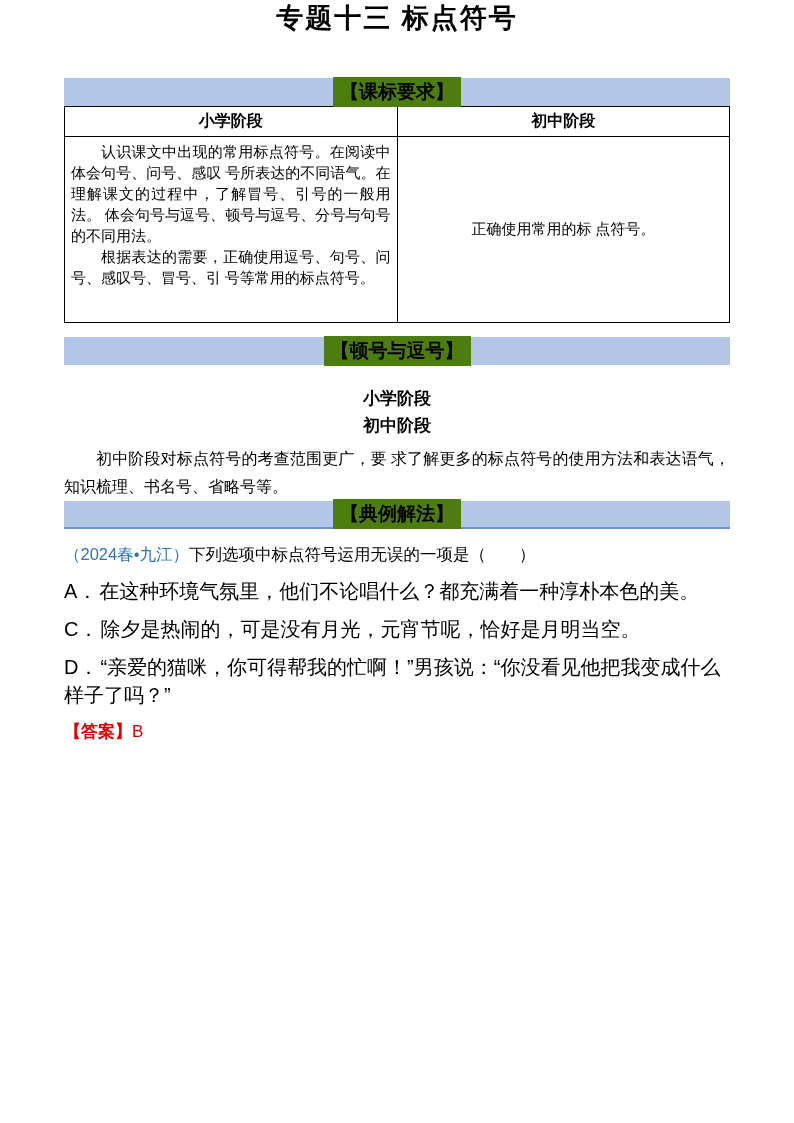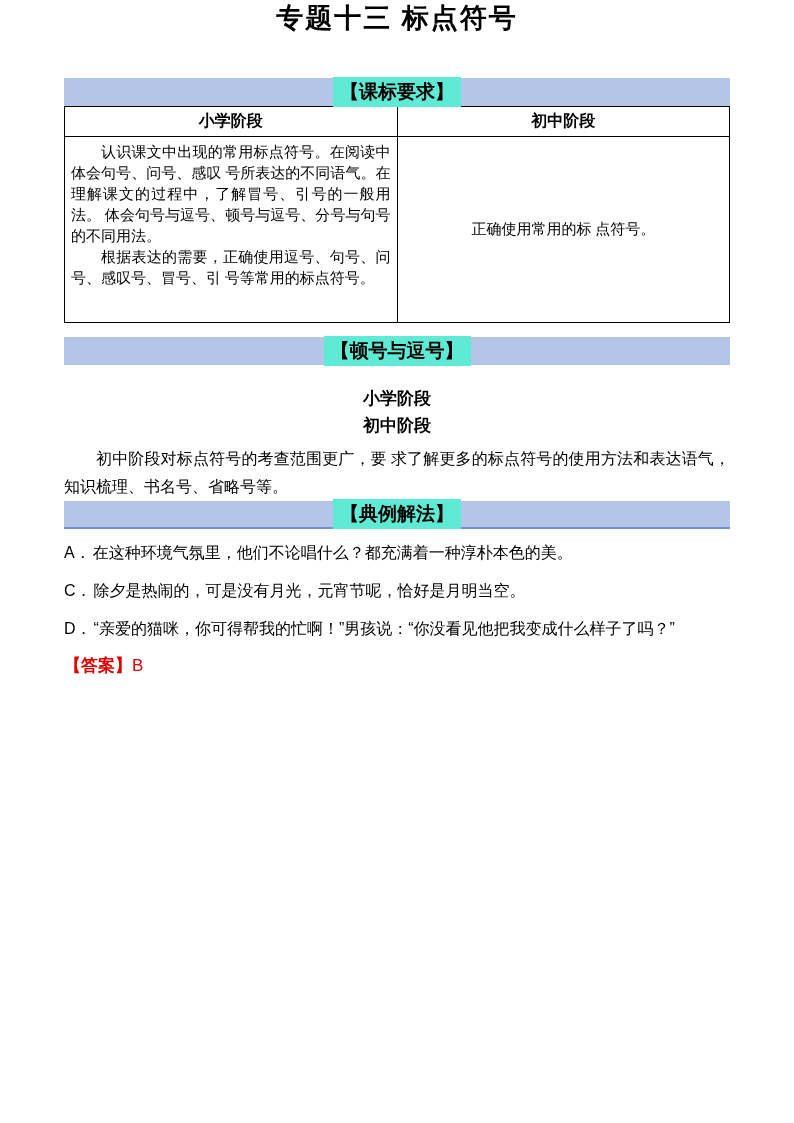--- a/index.html
+++ b/index.html
@@ -14,21 +14,21 @@
     margin: 0; text-align: center;
     font-size: 27px; font-weight: bold; letter-spacing: 2px;
     font-family: "Liberation Sans", sans-serif;
   }
 
   .banner {
     height: 28px; background: #B4C6E7;
     display: flex; align-items: center; justify-content: center;
   }
   .banner-label {
-    background: #5eead4; font-weight: bold; font-size: 19px;
+    background: #4d7c0f; font-weight: bold; font-size: 19px;
     line-height: 26px; padding: 2px 7px;
     font-family: "Liberation Serif", serif; white-space: nowrap;
   }
   .banner-curriculum { margin-top: 42px; }
   .banner-knowledge  { margin-top: 14px; }
   .banner-examples   { margin-top: 0; border-bottom: 2px solid #6E93D6; }
 
   table.curriculum-table {
     width: 100%; border-collapse: collapse; table-layout: fixed;
     font-family: "Liberation Serif", serif;
@@ -53,21 +53,21 @@
   .h-junior  { margin-top: 4px; }
   .kpara {
     margin: 8px 0 0; font-size: 16px; line-height: 28px;
     text-indent: 2em; text-align: justify;
     font-family: "Liberation Serif", serif;
   }
 
   .question { margin: 12px 0 0; font-size: 16.5px; line-height: 26px; }
   .question .source { color: #2E75B6; }
 
-  .option { margin: 10px 0 0; font-size: 16px; line-height: 28px; }
+  .option { margin: 10px 0 0; font-size: 20px; line-height: 28px; }
   .opt-label { margin-right: 2px; }
 
   .answer { margin: 10px 0 0; font-size: 17px; line-height: 26px; color: #E00000; }
   .answer-label { font-weight: bold; }
 </style>
 </head>
 <body>
 
 <div class="page">
   <div class="content">
@@ -104,20 +104,23 @@
 
     <h2 class="section-heading h-primary">小学阶段</h2>
 
     <h2 class="section-heading h-junior">初中阶段</h2>
     <p class="kpara">初中阶段对标点符号的考查范围更广，要 求了解更多的标点符号的使用方法和表达语气，知识梳理、书名号、省略号等。</p>
 
     <div class="banner banner-examples">
       <span class="banner-label">【典例解法】</span>
     </div>
 
+    <p class="question">
+      <span class="source">（2024春•九江）</span><span>下列选项中标点符号运用无误的一项是（　　）</span>
+    </p>
 
     <p class="option">
       <span class="opt-label">A．</span><span>在这种环境气氛里，他们不论唱什么？都充满着一种淳朴本色的美。</span>
     </p>
     <p class="option">
       <span class="opt-label">C．</span><span>除夕是热闹的，可是没有月光，元宵节呢，恰好是月明当空。</span>
     </p>
     <p class="option">
       <span class="opt-label">D．</span><span>“亲爱的猫咪，你可得帮我的忙啊！”男孩说：“你没看见他把我变成什么样子了吗？”</span>
     </p>

